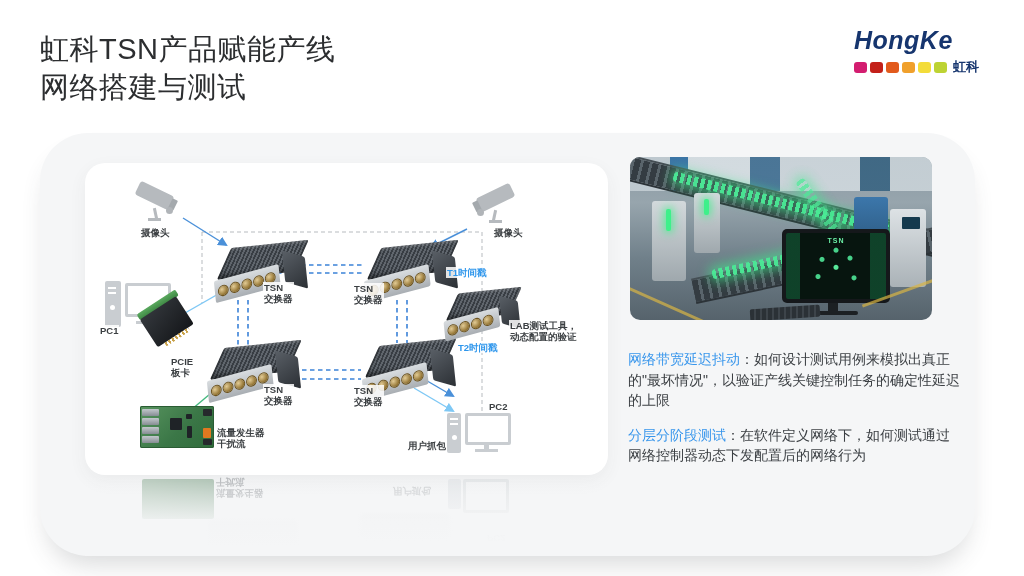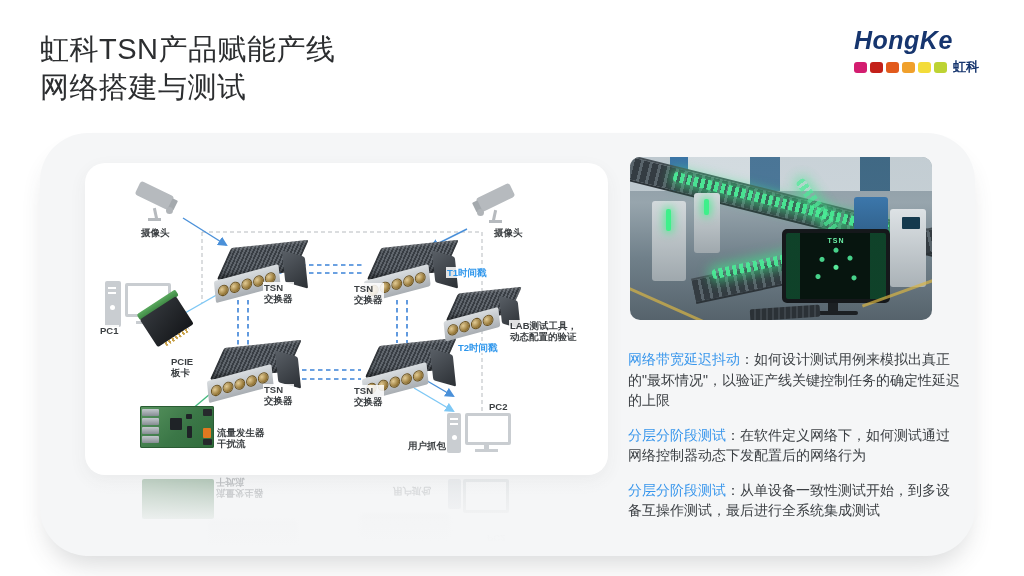--- a/index.html
+++ b/index.html
@@ -377,14 +377,13 @@
 <div class="refl refl-tower"></div>
 <div class="refl refl-mon"></div>
 <div class="refl refl-blob refl-sw1"></div>
 <div class="refl refl-blob refl-sw2"></div>
 <div class="refl refl-text refl-pc2label">PC2</div>
 <div class="refl-fade"></div>
 
 <div class="notes">
   <p><span class="lead">网络带宽延迟抖动</span><span>：如何设计测试用例来模拟出真正的"最坏情况"，以验证产线关键控制任务的确定性延迟的上限</span></p>
   <p><span class="lead">分层分阶段测试</span><span>：在软件定义网络下，如何测试通过网络控制器动态下发配置后的网络行为</span></p>
-  <p><span class="lead">分层分阶段测试</span><span>：从单设备一致性测试开始，到多设备互操作测试，最后进行全系统集成测试</span></p>
 </div>
 
 </body></html>

